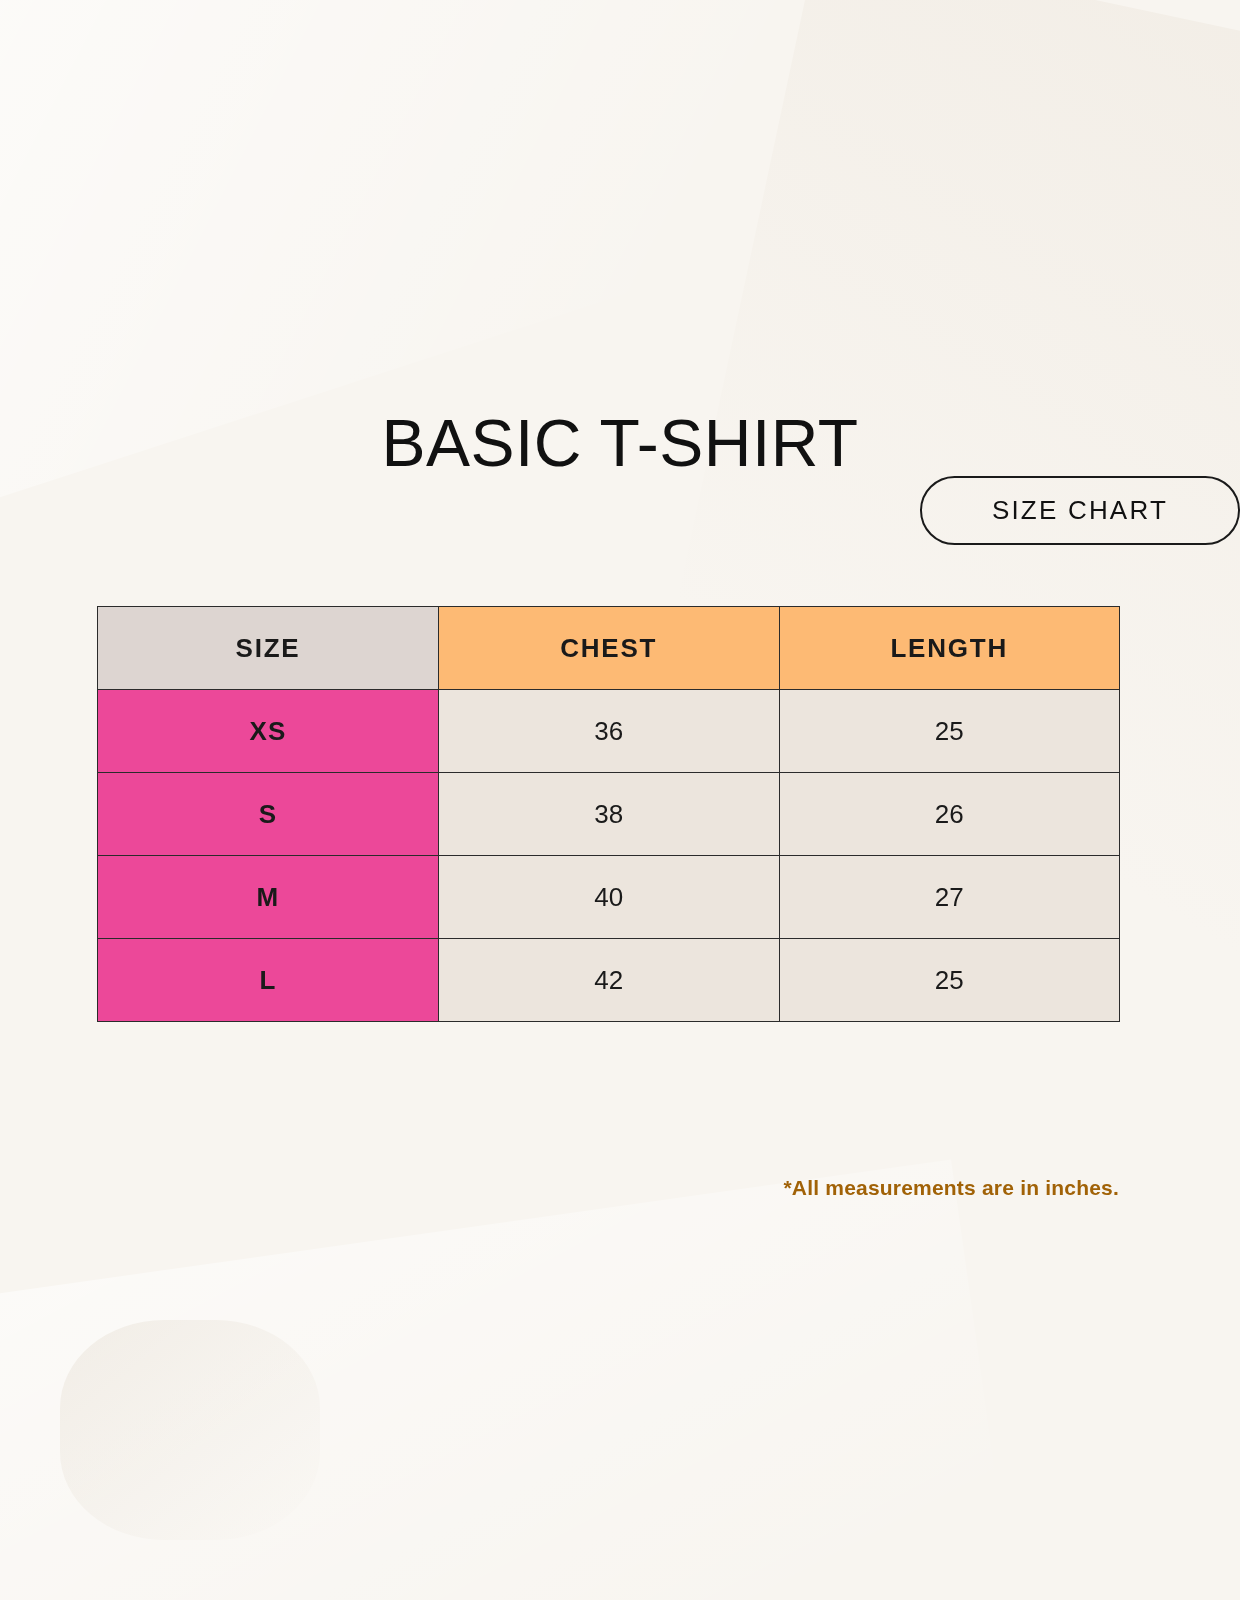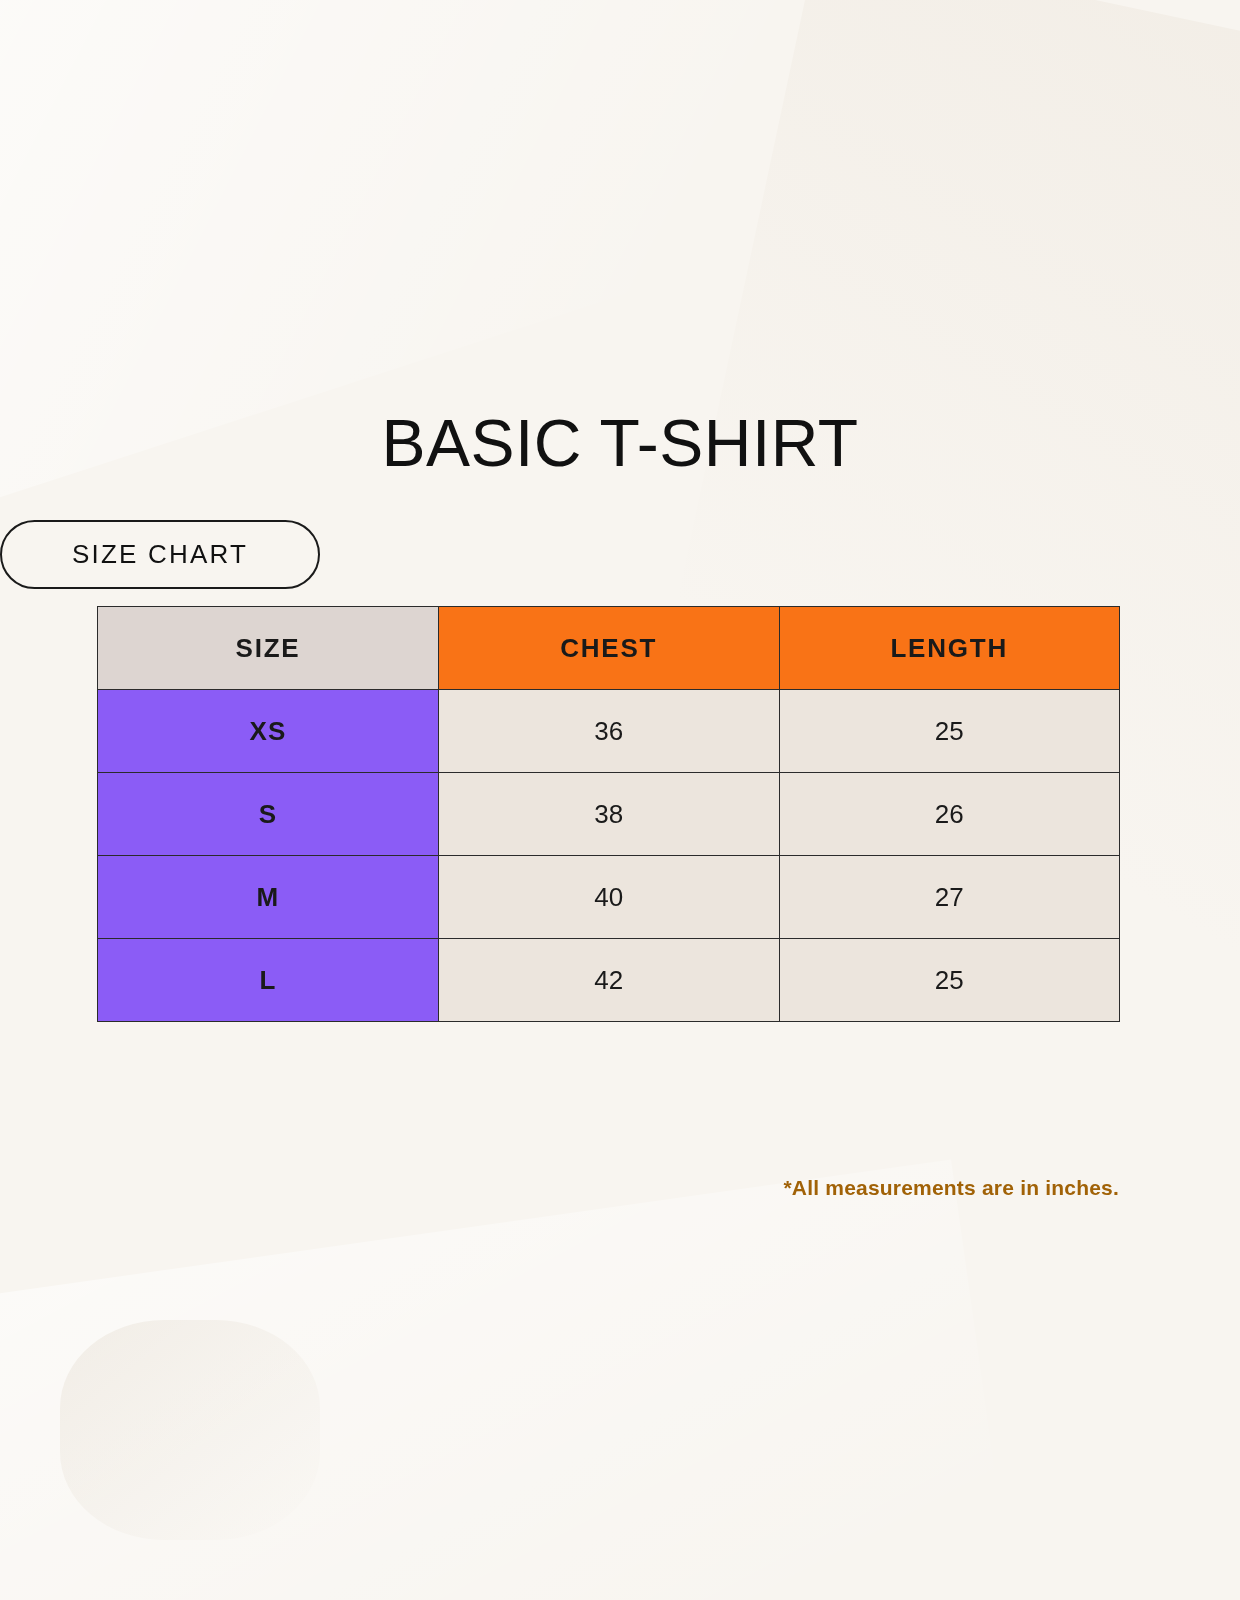--- a/index.html
+++ b/index.html
@@ -70,25 +70,25 @@
     text-align: center;
     font-size: 66px;
     font-weight: 400;
     letter-spacing: 0.5px;
     color: #111111;
     line-height: 1;
   }
 
   .badge-wrap {
     position: absolute;
-    top: 520px;
+    top: 476px;
     left: 0;
     width: 1240px;
     display: flex;
-    justify-content: flex-start;
+    justify-content: flex-end;
   }
   .badge {
     border: 2.5px solid #1a1a1a;
     border-radius: 40px;
     padding: 17px 70px;
     font-size: 26px;
     font-weight: 500;
     letter-spacing: 2.2px;
     color: #111111;
     background: transparent;
@@ -117,28 +117,28 @@
   col.c-size { width: 341px; }
   col.c-val { width: 340.5px; }
 
   th.head-size {
     background: #ddd5d1;
     font-weight: 700;
     letter-spacing: 1.8px;
     font-size: 25px;
   }
   th.head-measure {
-    background: #f97316;
+    background: #fdba74;
     font-weight: 700;
     letter-spacing: 1.8px;
     font-size: 25px;
     margin-left: 20px;
   }
   td.cell-size {
-    background: #8b5cf6;
+    background: #ec4899;
     font-weight: 700;
     letter-spacing: 1.2px;
   }
   td.cell-val {
     background: #ece5dd;
     font-weight: 400;
   }
 
   .footnote {
     position: absolute;

